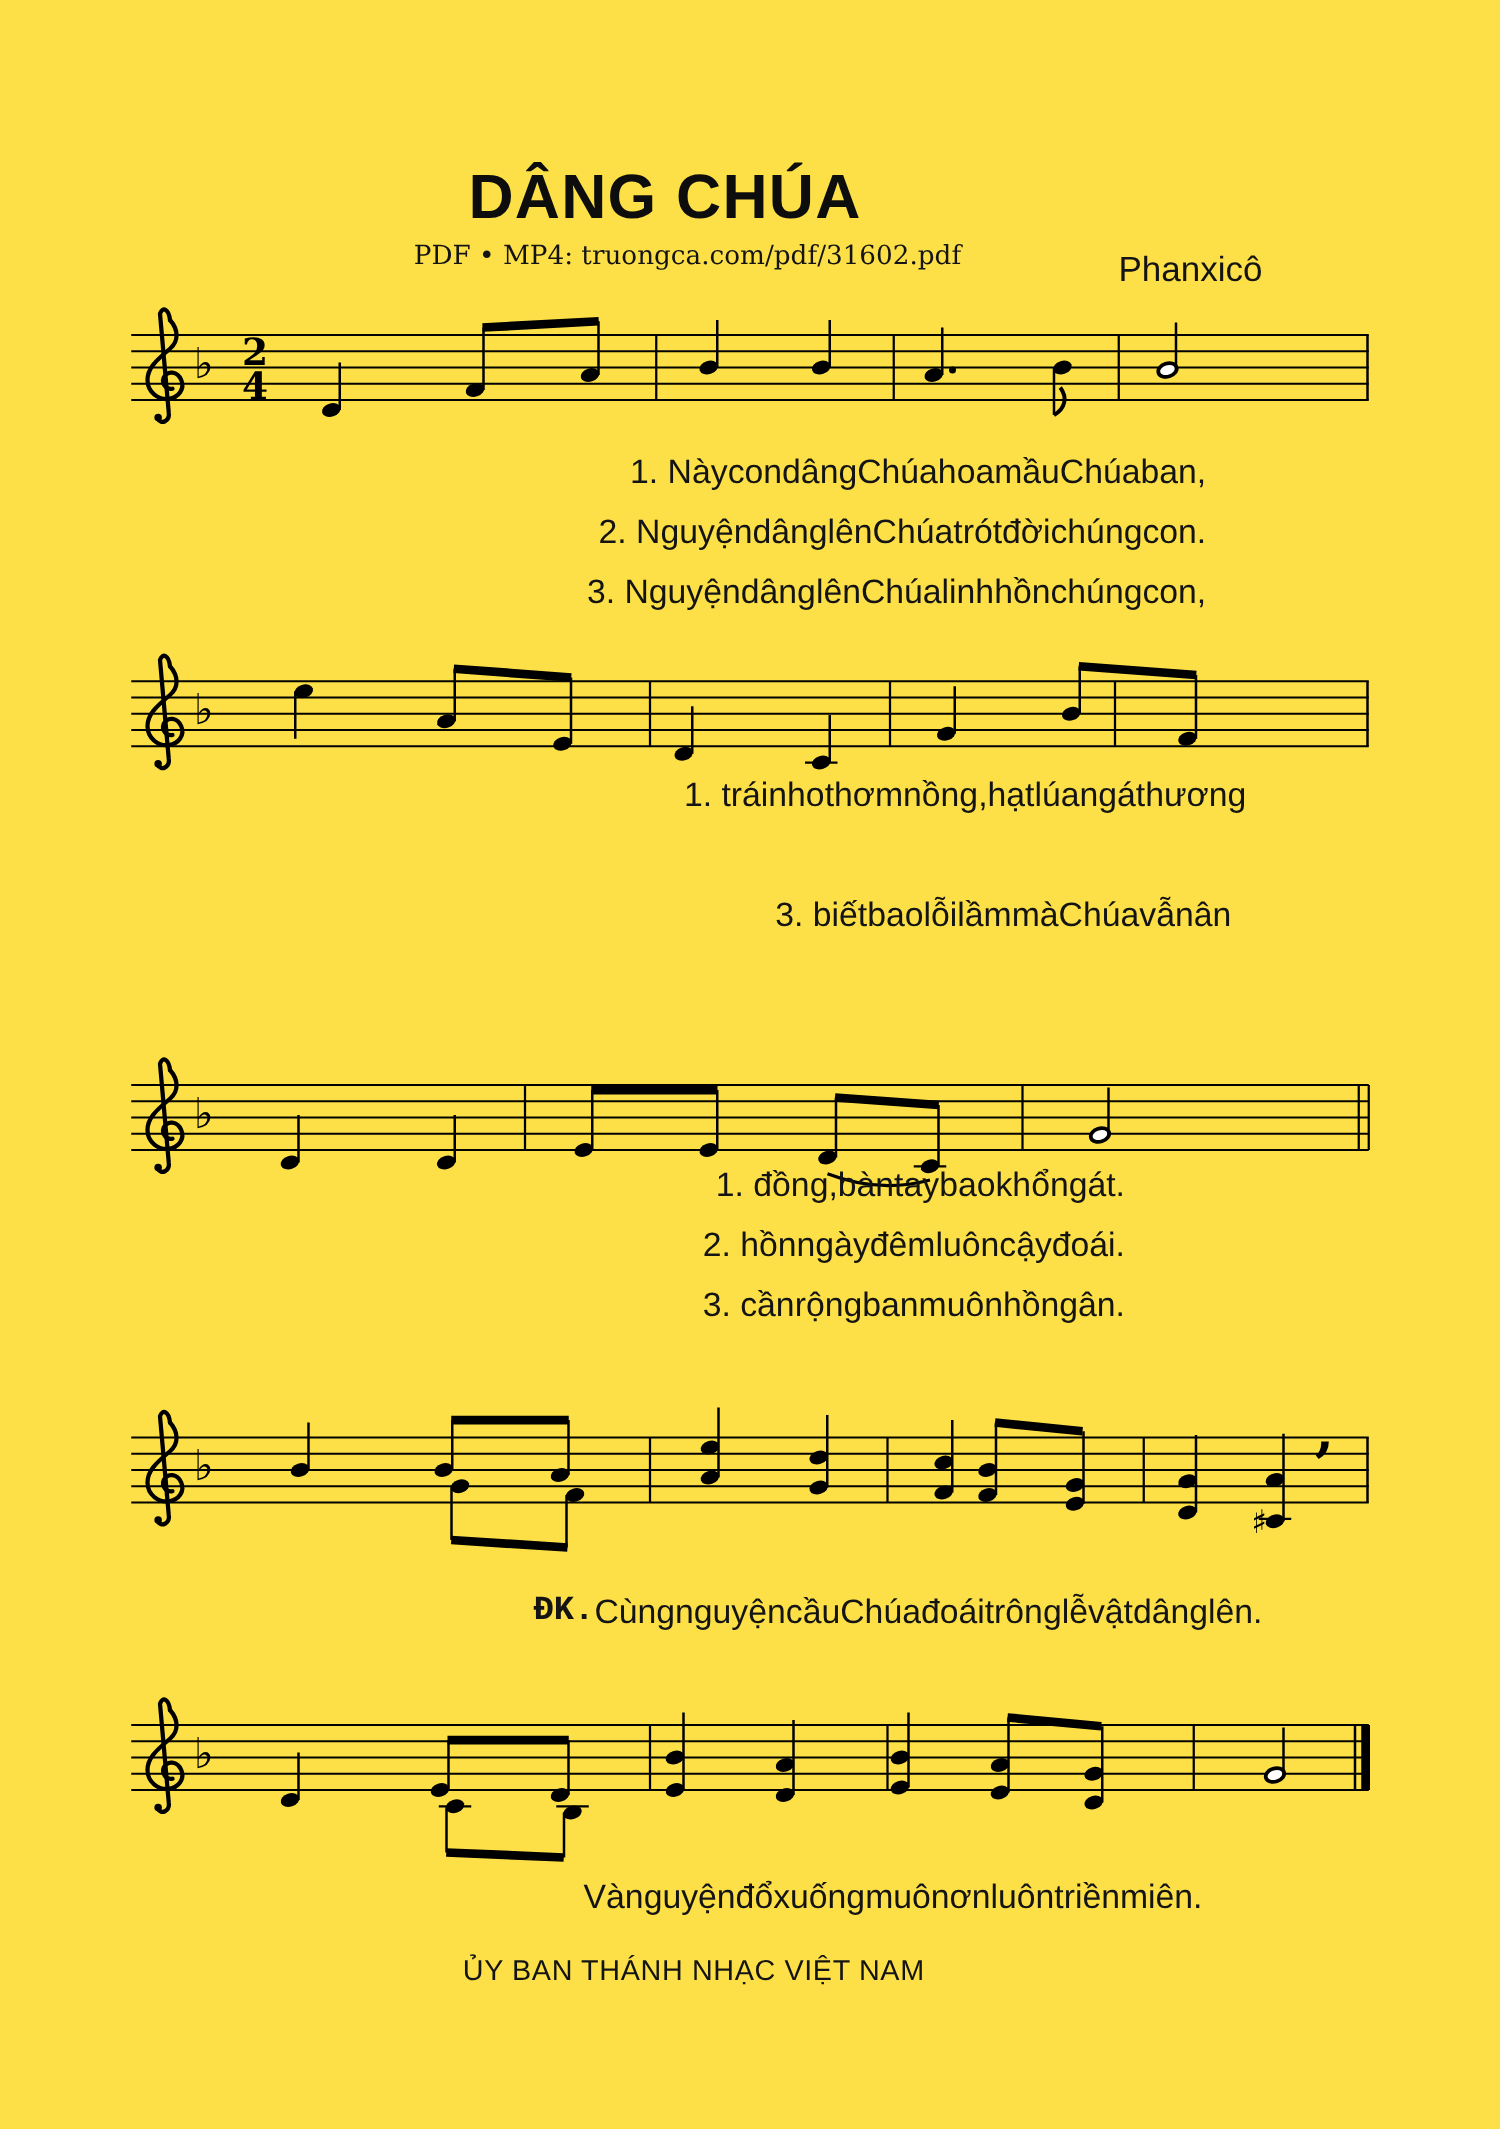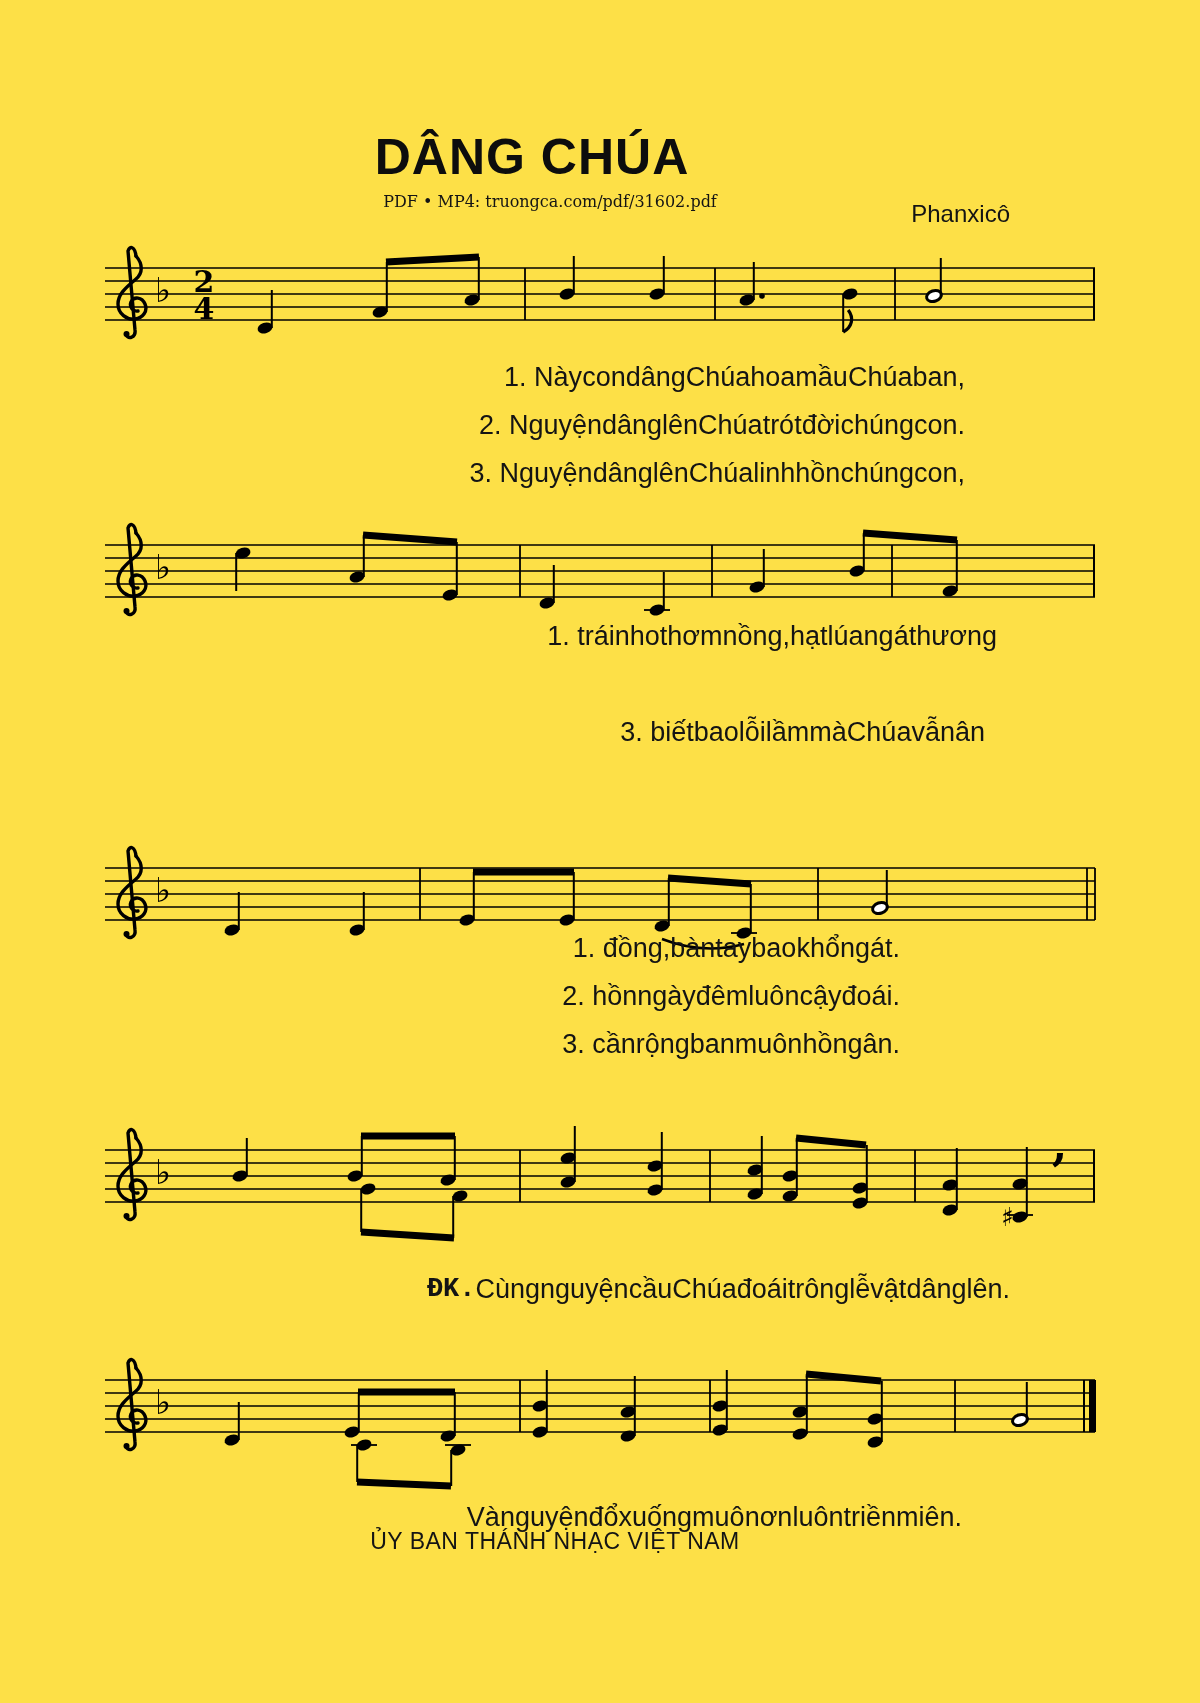--- a/index.html
+++ b/index.html
@@ -1,25 +1,25 @@
 <!DOCTYPE html>
 <html><head>
 <meta charset="utf-8">
 <style>
   html,body{margin:0;padding:0;background:#fff;}
   body{width:1200px;height:1703px;position:relative;font-family:"Liberation Sans",sans-serif;color:#111;overflow:hidden;}
   .page{position:absolute;inset:0;background:#fde047;}
   .title{position:absolute;top:94px;left:0;width:1064px;text-align:center;font-size:50px;font-weight:bold;letter-spacing:1px;color:#0d0d0d;}
-  .subtitle{position:absolute;top:192px;left:0;width:1100px;text-align:center;font-family:"DejaVu Serif",serif;font-size:16px;color:#141414;}
-  .composer{position:absolute;top:200px;right:190px;font-size:24px;color:#141414;}
+  .subtitle{position:absolute;top:192px;left:0;width:1100px;text-align:center;font-family:"DejaVu Serif",serif;font-size:21px;color:#141414;}
+  .composer{position:absolute;top:200px;right:190px;font-size:28px;color:#141414;}
   svg.staff{position:absolute;left:0;width:1200px;height:150px;pointer-events:none;}
   .lyr{position:absolute;display:flex;justify-content:flex-end;font-size:27px;white-space:nowrap;color:#141414;}
   .lyr span{display:inline-block;}
   .bold{font-weight:bold;font-family:Liberation Mono, monospace;}
-  .footer{position:absolute;top:1528px;left:0;width:1110px;text-align:center;font-size:23px;letter-spacing:0.5px;color:#141414;}
+  .footer{position:absolute;top:1563px;left:0;width:1110px;text-align:center;font-size:23px;letter-spacing:0.5px;color:#141414;}
 </style>
 </head>
 <body>
 
 <div class="page">
 
   <h1 class="title">DÂNG CHÚA</h1>
   <div class="subtitle">PDF • MP4: truongca.com/pdf/31602.pdf</div>
   <div class="composer">Phanxicô</div>
 

